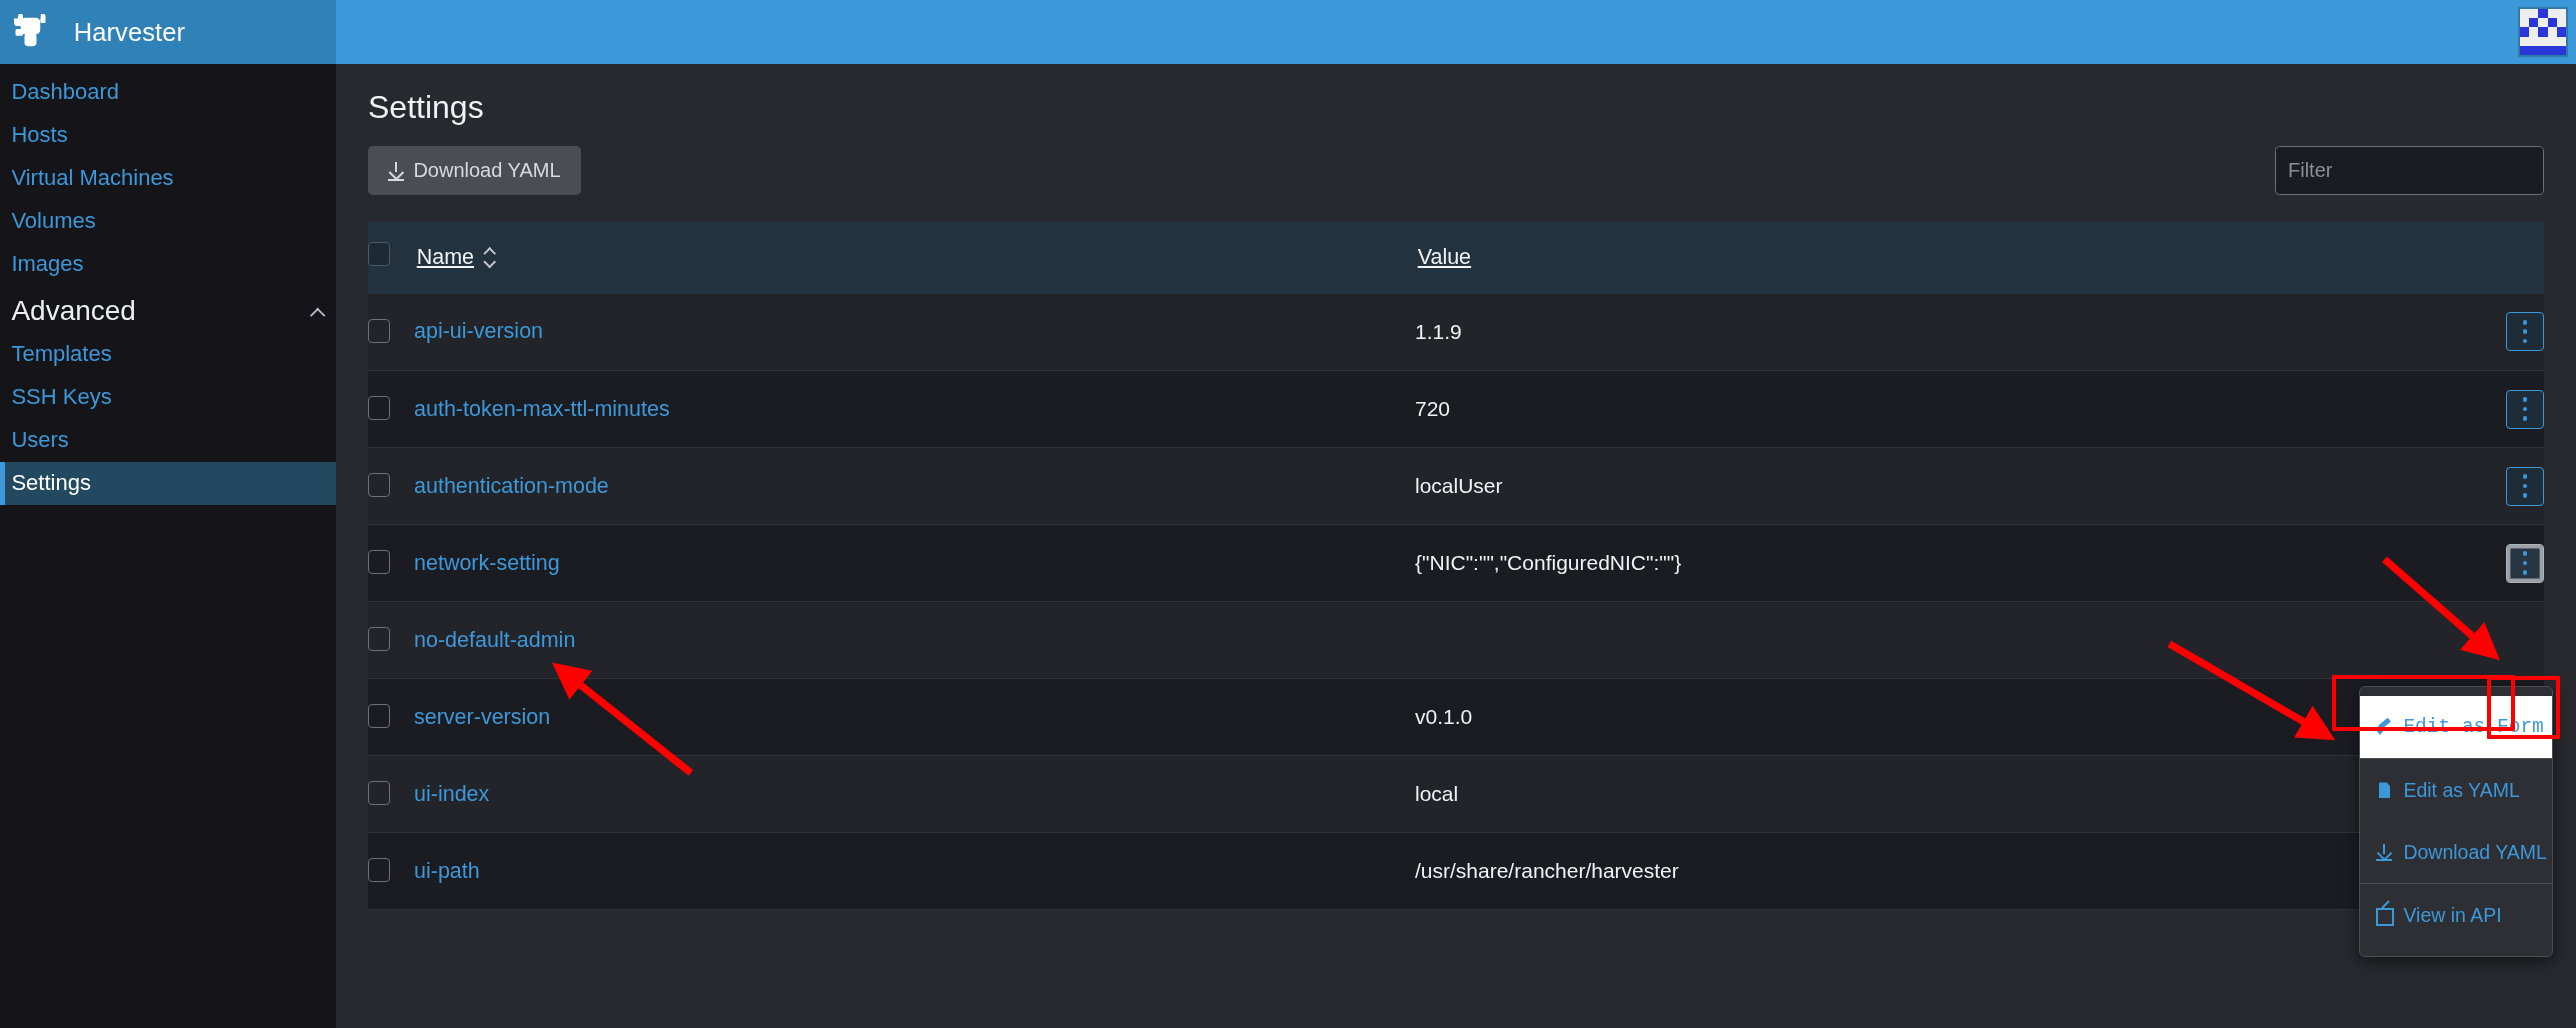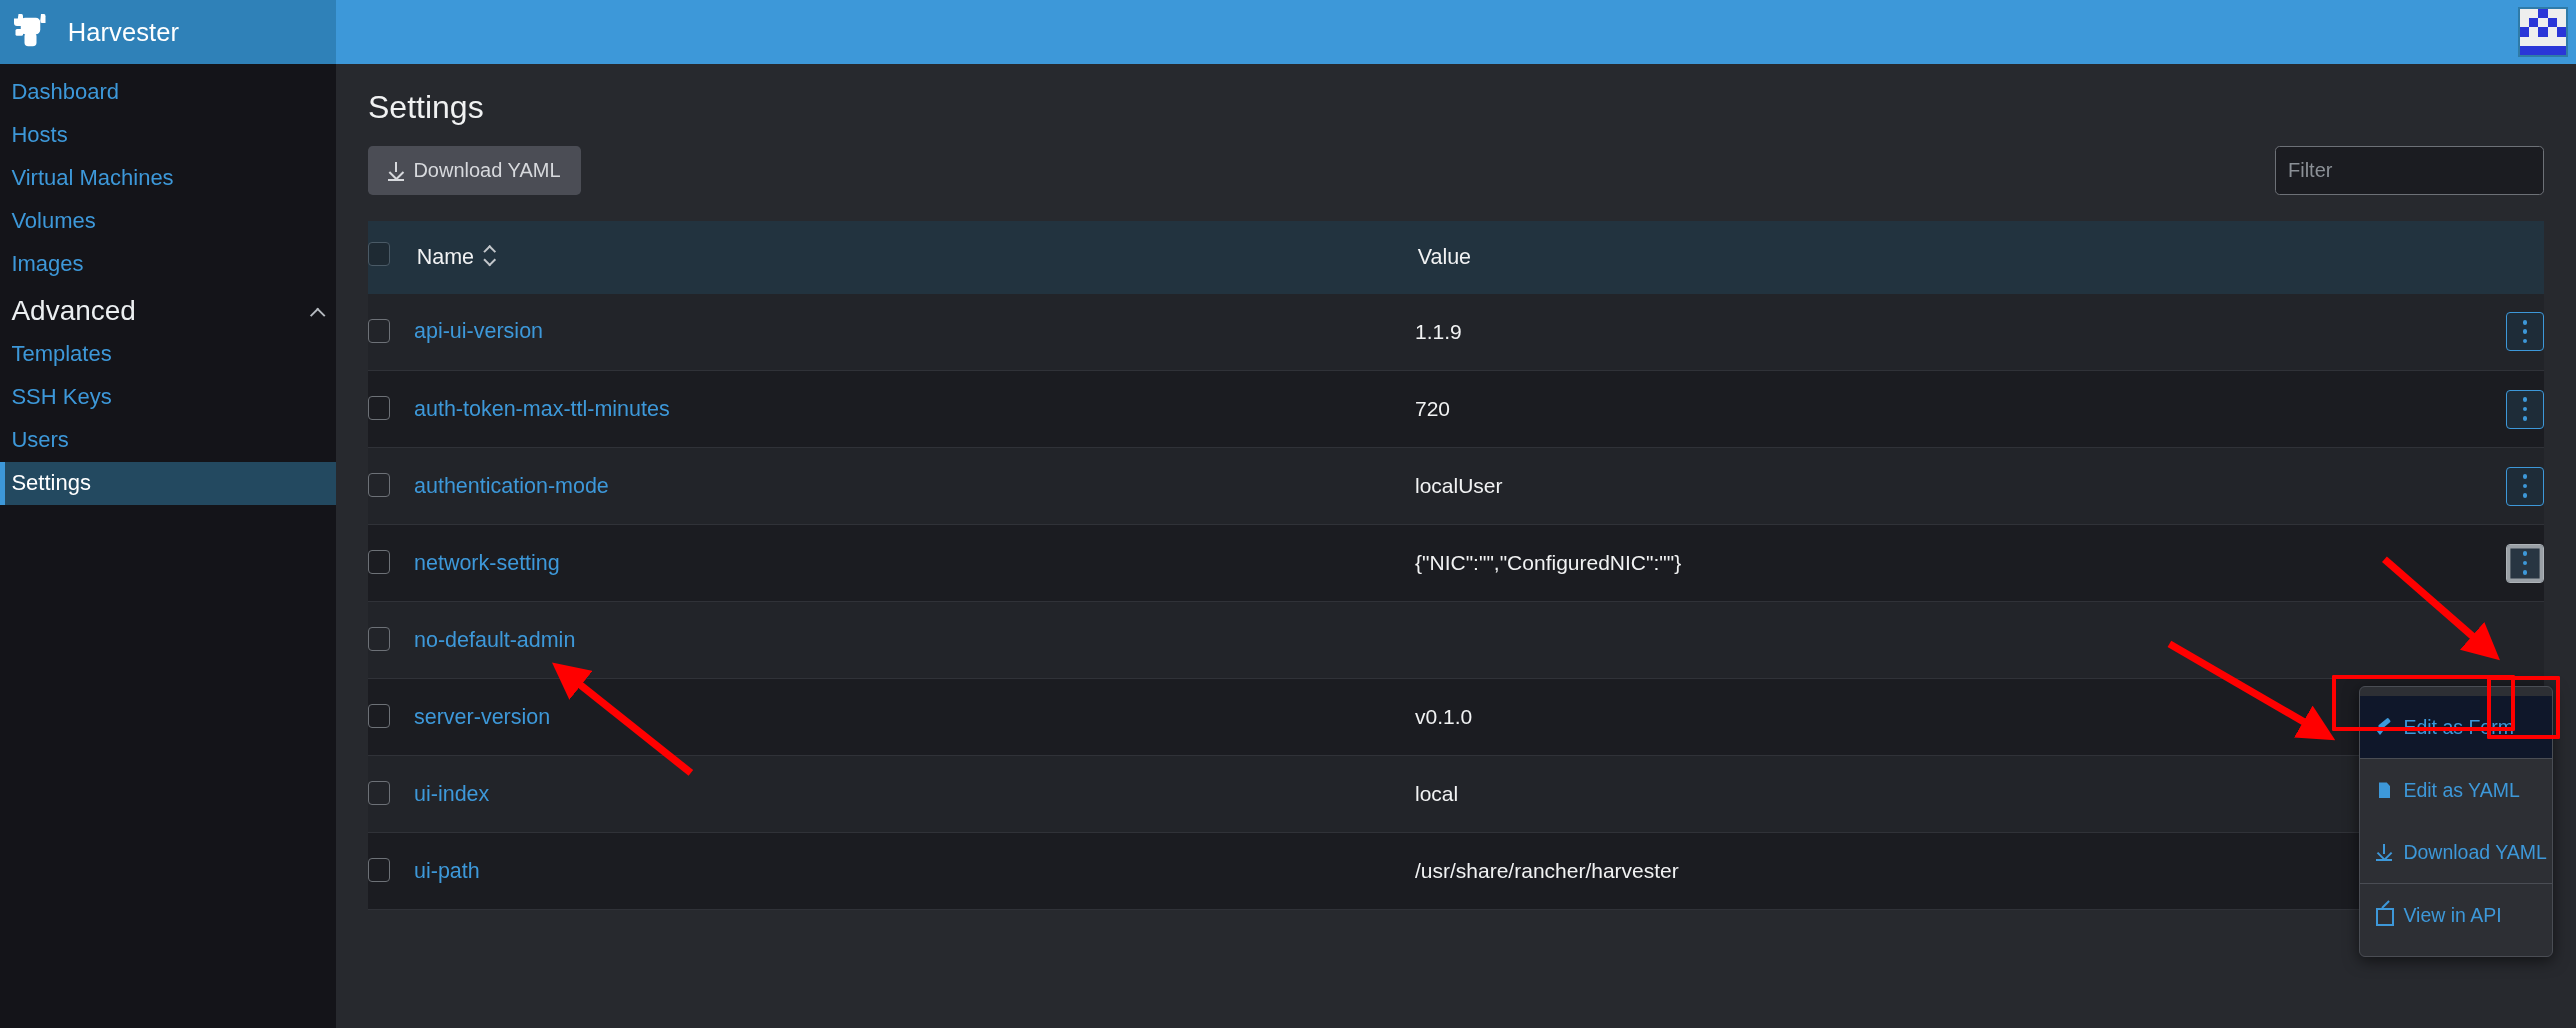--- a/index.html
+++ b/index.html
@@ -33,21 +33,21 @@
     padding-left: 6.7px;
   }
   .logo-mark {
     width: 50px; height: 48px;
     flex: 0 0 50px;
     position: relative;
   }
   .brand-name {
     font-size: 25.5px;
     color: #ffffff;
-    margin-left: 11px;
+    margin-left: 17px;
     letter-spacing: 0.1px;
   }
   .nav {
     padding-top: 6.7px;
     border-radius: 28px;
   }
   .nav-item {
     height: 43px;
     display: flex;
     align-items: center;
@@ -203,21 +203,21 @@
     font-size: 21.5px;
     font-weight: normal;
     padding: 0;
     vertical-align: middle;
   }
   .col-check { width: 46px; }
   .col-name  { width: 1001px; }
   .col-value { width: auto; }
   .col-act   { width: 108px; }
 
-  .th-inner { display: flex; align-items: flex-start; gap: 9.4px; padding-left: 2.7px; }
+  .th-inner { display: flex; align-items: flex-end; gap: 9.4px; padding-left: 2.7px; text-decoration: underline; }
   .sortico {
     display: inline-block;
     width: 12px; height: 23px;
     position: relative;
   }
   .sortico::before, .sortico::after {
     content:"";
     position:absolute; left: 1.3px;
     width: 7.4px; height: 7.4px;
     border-left: 2px solid #c3c7cb;
@@ -293,21 +293,21 @@
     display: flex;
     align-items: center;
     gap: 9.4px;
     height: 62px;
     padding: 0 15px;
     color: #3d98d9;
     font-size: 19.5px;
     cursor: pointer;
     white-space: nowrap;
   }
-  .menu-item.hl { background: #0f172a; }
+  .menu-item.hl { background: #ffffff; font-family: Liberation Mono, monospace; }
 
   .mi-ico { width: 19px; height: 20px; position: relative; flex: 0 0 19px; }
   
   .ic-pencil::before {
     content:""; position:absolute; left:2.7px; top:4px;
     width: 13.4px; height: 5.4px; background:#3d98d9;
     transform: rotate(-40deg); border-radius: 1.3px;
   }
   .ic-pencil::after {
     content:""; position:absolute; left:1.3px; top:12.8px;

